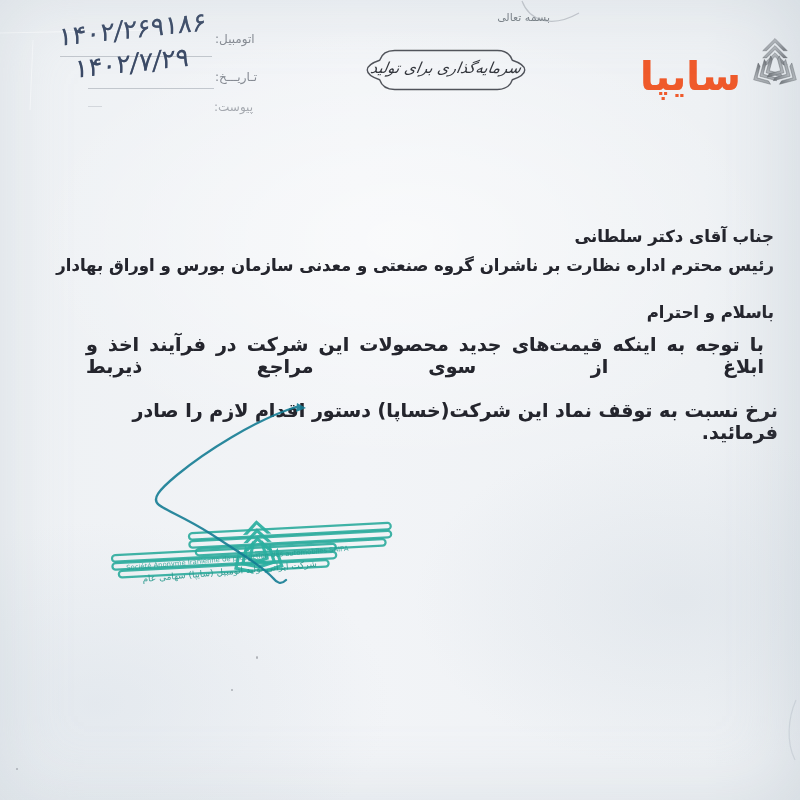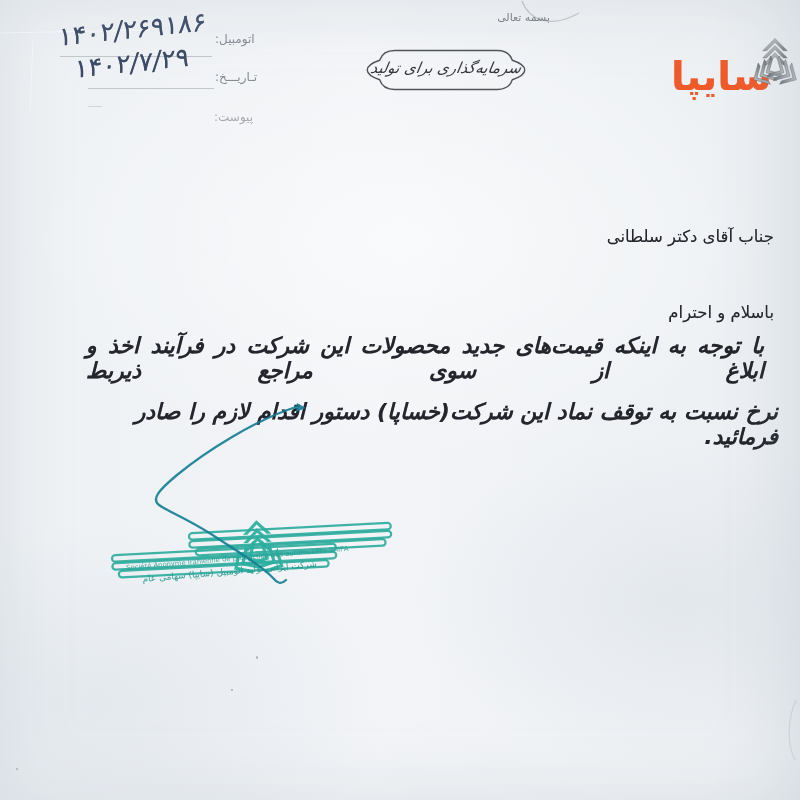--- a/index.html
+++ b/index.html
@@ -36,25 +36,25 @@
     font-size:15px;font-style:italic;color:#34373d;white-space:nowrap;
     transform:skewX(-10deg);
   }
 
   
   .brand-word{font-size:40px;font-weight:bold;color:#ef5a2b;line-height:1;
     text-shadow:0 0 .5px rgba(239,90,43,.6);}
 
   
   .ltr-num{direction:ltr;unicode-bidi:isolate;}
-  .txt{font-weight:normal;font-size:16.5px;color:#24252d;white-space:nowrap;
+  .txt{font-weight:bold;font-size:16.5px;color:#24252d;white-space:nowrap;
        text-shadow:0 0 .5px rgba(36,37,45,.35);}
-  .body-line{font-weight:bold;font-size:22px;color:#24252d;
+  .body-line{font-weight:bold;font-size:19px;color:#24252d;
        text-align:justify;text-align-last:justify;direction:rtl;
-       text-shadow:0 0 .5px rgba(36,37,45,.35);font-style:italic;}
+       text-shadow:0 0 .5px rgba(36,37,45,.35);}
   .body-last{text-align:right;text-align-last:right;}
 
   .sig-name{font-weight:bold;font-size:17.5px;color:#24252d;text-align:center;
        text-shadow:0 0 .5px rgba(36,37,45,.35);}
 
   
   .stamp-latin{font-size:6.8px;color:rgba(38,158,144,.85);white-space:nowrap;
        transform:rotate(-5deg);transform-origin:left top;}
   .stamp-fa{font-size:9px;color:rgba(34,150,137,.9);white-space:nowrap;
        transform:rotate(-5deg);transform-origin:left top;direction:rtl;}
@@ -79,33 +79,33 @@
   <div class="abs" style="left:40px;top:14px;width:220px;height:100px;">
     <span class="abs hand ltr-num" style="left:18px;top:8px;" dir="ltr">۱۴۰۲/۲۶۹۱۸۶</span>
     <span class="abs meta-line" style="left:20px;top:42px;width:152px;"></span>
     <span class="abs meta-label fa" style="left:175px;top:18px;">اتومبیل:</span>
 
     <span class="abs hand ltr-num" style="left:34px;top:40px;" dir="ltr">۱۴۰۲/۷/۲۹</span>
     <span class="abs meta-line" style="left:48px;top:74px;width:126px;"></span>
     <span class="abs meta-label fa" style="left:175px;top:56px;">تـاریـــخ:</span>
 
     <span class="abs meta-line" style="left:48px;top:92px;width:14px;opacity:.5;"></span>
-    <span class="abs meta-label fa" style="left:174px;top:86px;opacity:.7;margin-top:10px;">پیوست:</span>
+    <span class="abs meta-label fa" style="left:174px;top:86px;opacity:.7;">پیوست:</span>
   </div>
 
   <div class="abs bismillah fa" style="left:430px;top:11px;width:120px;text-align:right;">بسمه تعالی</div>
 
   <div class="abs" style="left:362px;top:47px;width:168px;height:46px;">
     <svg width="168" height="46" viewBox="-8 0 184 52" style="position:absolute;left:0;top:0;">
       <path d="M26 4 H142 C152 4 157 9 159 15 C168 18 173 22 173 26 C173 30 168 34 159 37 C157 43 152 48 142 48 H26 C16 48 11 43 9 37 C0 34 -5 30 -5 26 C-5 22 0 18 9 15 C11 9 16 4 26 4 Z" fill="none" stroke="#50535a" stroke-width="1.6"></path>
     </svg>
     <span class="abs cartouche-text fa" style="left:0;right:0;top:12px;text-align:center;">سرمایه‌گذاری برای تولید</span>
   </div>
 
-  <span class="abs brand-word fa" style="left:671px;top:56px;">سایپا</span>
+  <span class="abs brand-word fa" style="left:640px;top:56px;">سایپا</span>
 
   <svg class="abs" style="left:752px;top:34px;" width="46" height="64" viewBox="0 0 60 84">
     <defs>
       <linearGradient id="gsteel" x1="0" y1="0" x2="1" y2="1">
         <stop offset="0" stop-color="#c9ccd0"></stop>
           <stop offset=".55" stop-color="#9ea3a8"></stop>
           <stop offset="1" stop-color="#6e7277"></stop>
       </linearGradient>
       <g id="armA">
         <path d="M -19 0 L 0 -19 L 19 0 L 13 0 L 0 -13 L -13 0 Z"></path>
@@ -114,20 +114,21 @@
       </g>
     </defs>
     <g fill="url(#gsteel)" stroke="#5d6166" stroke-width=".6">
       <use href="#armA" transform="translate(30,22) scale(0.85)"></use>
       <use href="#armA" transform="translate(16,52) rotate(-120) scale(0.85)"></use>
       <use href="#armA" transform="translate(44,52) rotate(120) scale(0.85)"></use>
     </g>
   </svg>
 
   <div class="abs txt fa" style="right:26px;top:227px;">جناب آقای دکتر سلطانی</div>
+  <div class="abs txt fa" style="right:26px;top:256px;">رئیس محترم اداره نظارت بر ناشران گروه صنعتی و معدنی سازمان بورس و اوراق بهادار</div>
 
   <div class="abs txt fa" style="right:26px;top:303px;">باسلام و احترام</div>
 
   <div class="abs body-line" style="right:22px;top:333px;width:692px;padding-right:14px;box-sizing:border-box;">با توجه به اینکه قیمت‌های جدید محصولات این شرکت در فرآیند اخذ و ابلاغ از سوی مراجع ذیربط</div>
   <div class="abs body-line body-last" style="right:22px;top:399px;width:692px;">نرخ نسبت به توقف نماد این شرکت(خساپا) دستور اقدام لازم را صادر فرمائید.</div>
 
 
   <div class="abs" style="left:108px;top:516px;width:300px;height:90px;">
     <svg class="abs" style="left:0;top:10px;transform:rotate(-3deg);transform-origin:center;" width="290" height="56" viewBox="0 0 290 56">
       <g fill="none" stroke="rgba(43,171,156,.9)" stroke-width="2.2">

